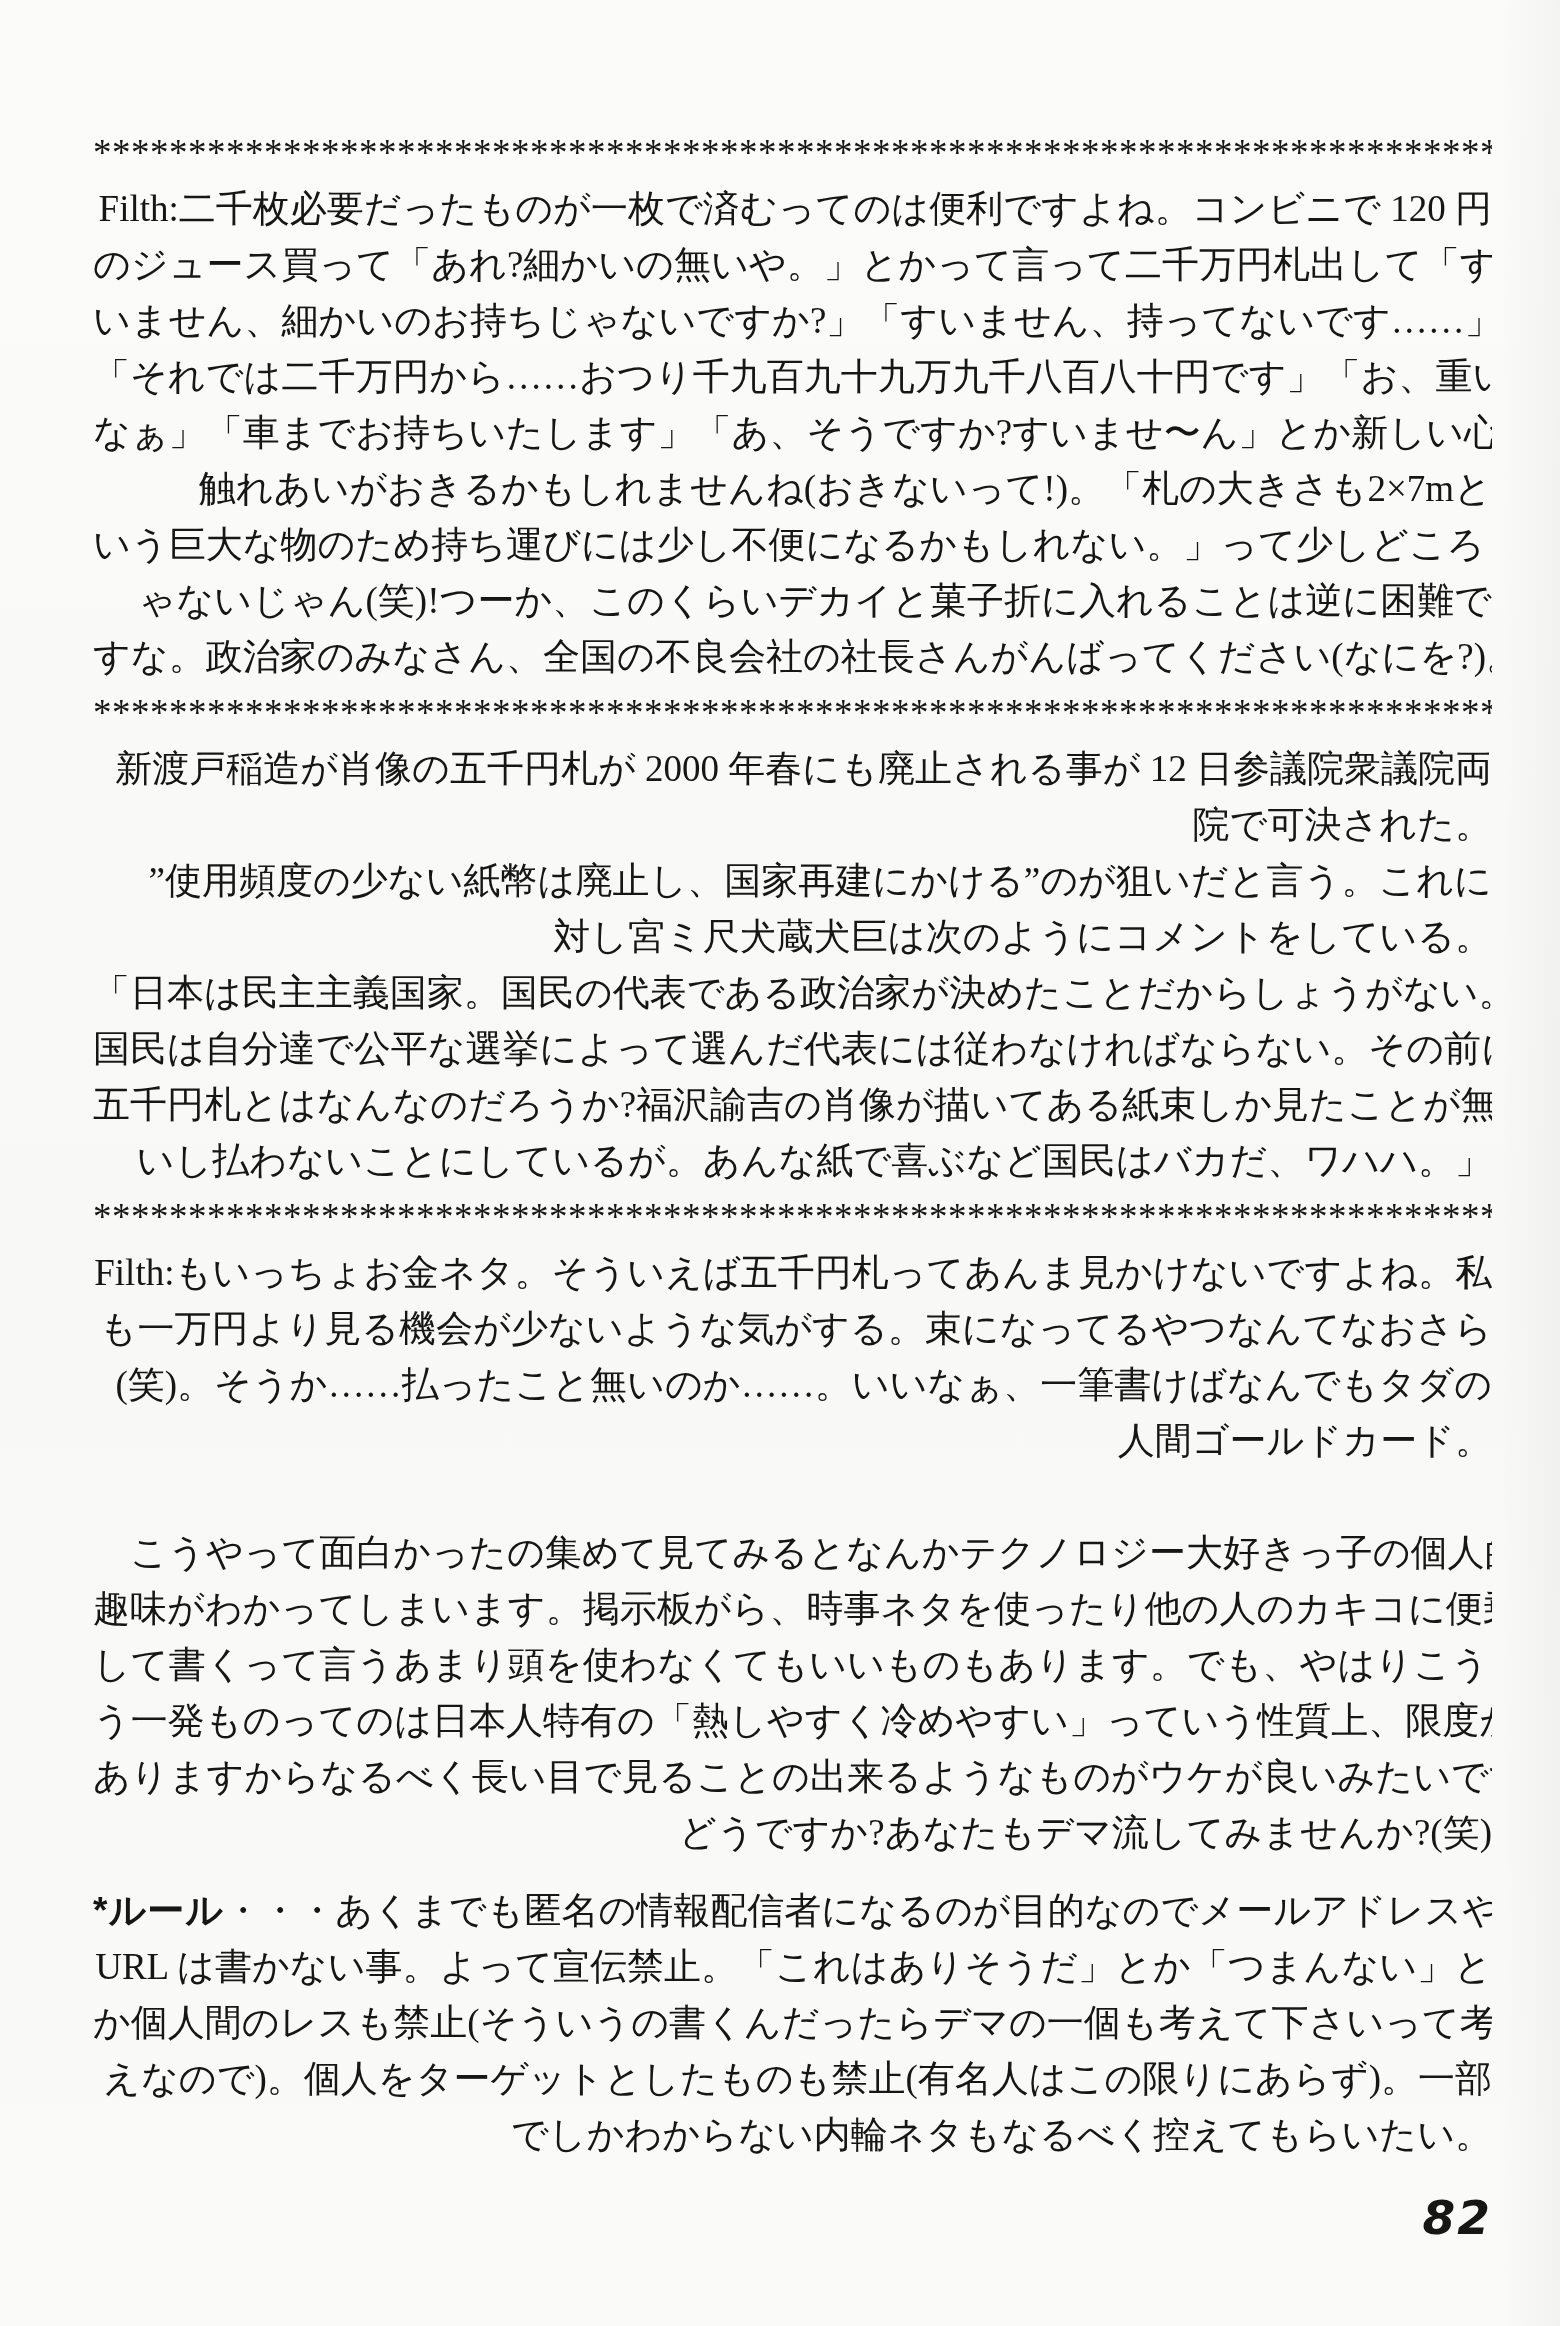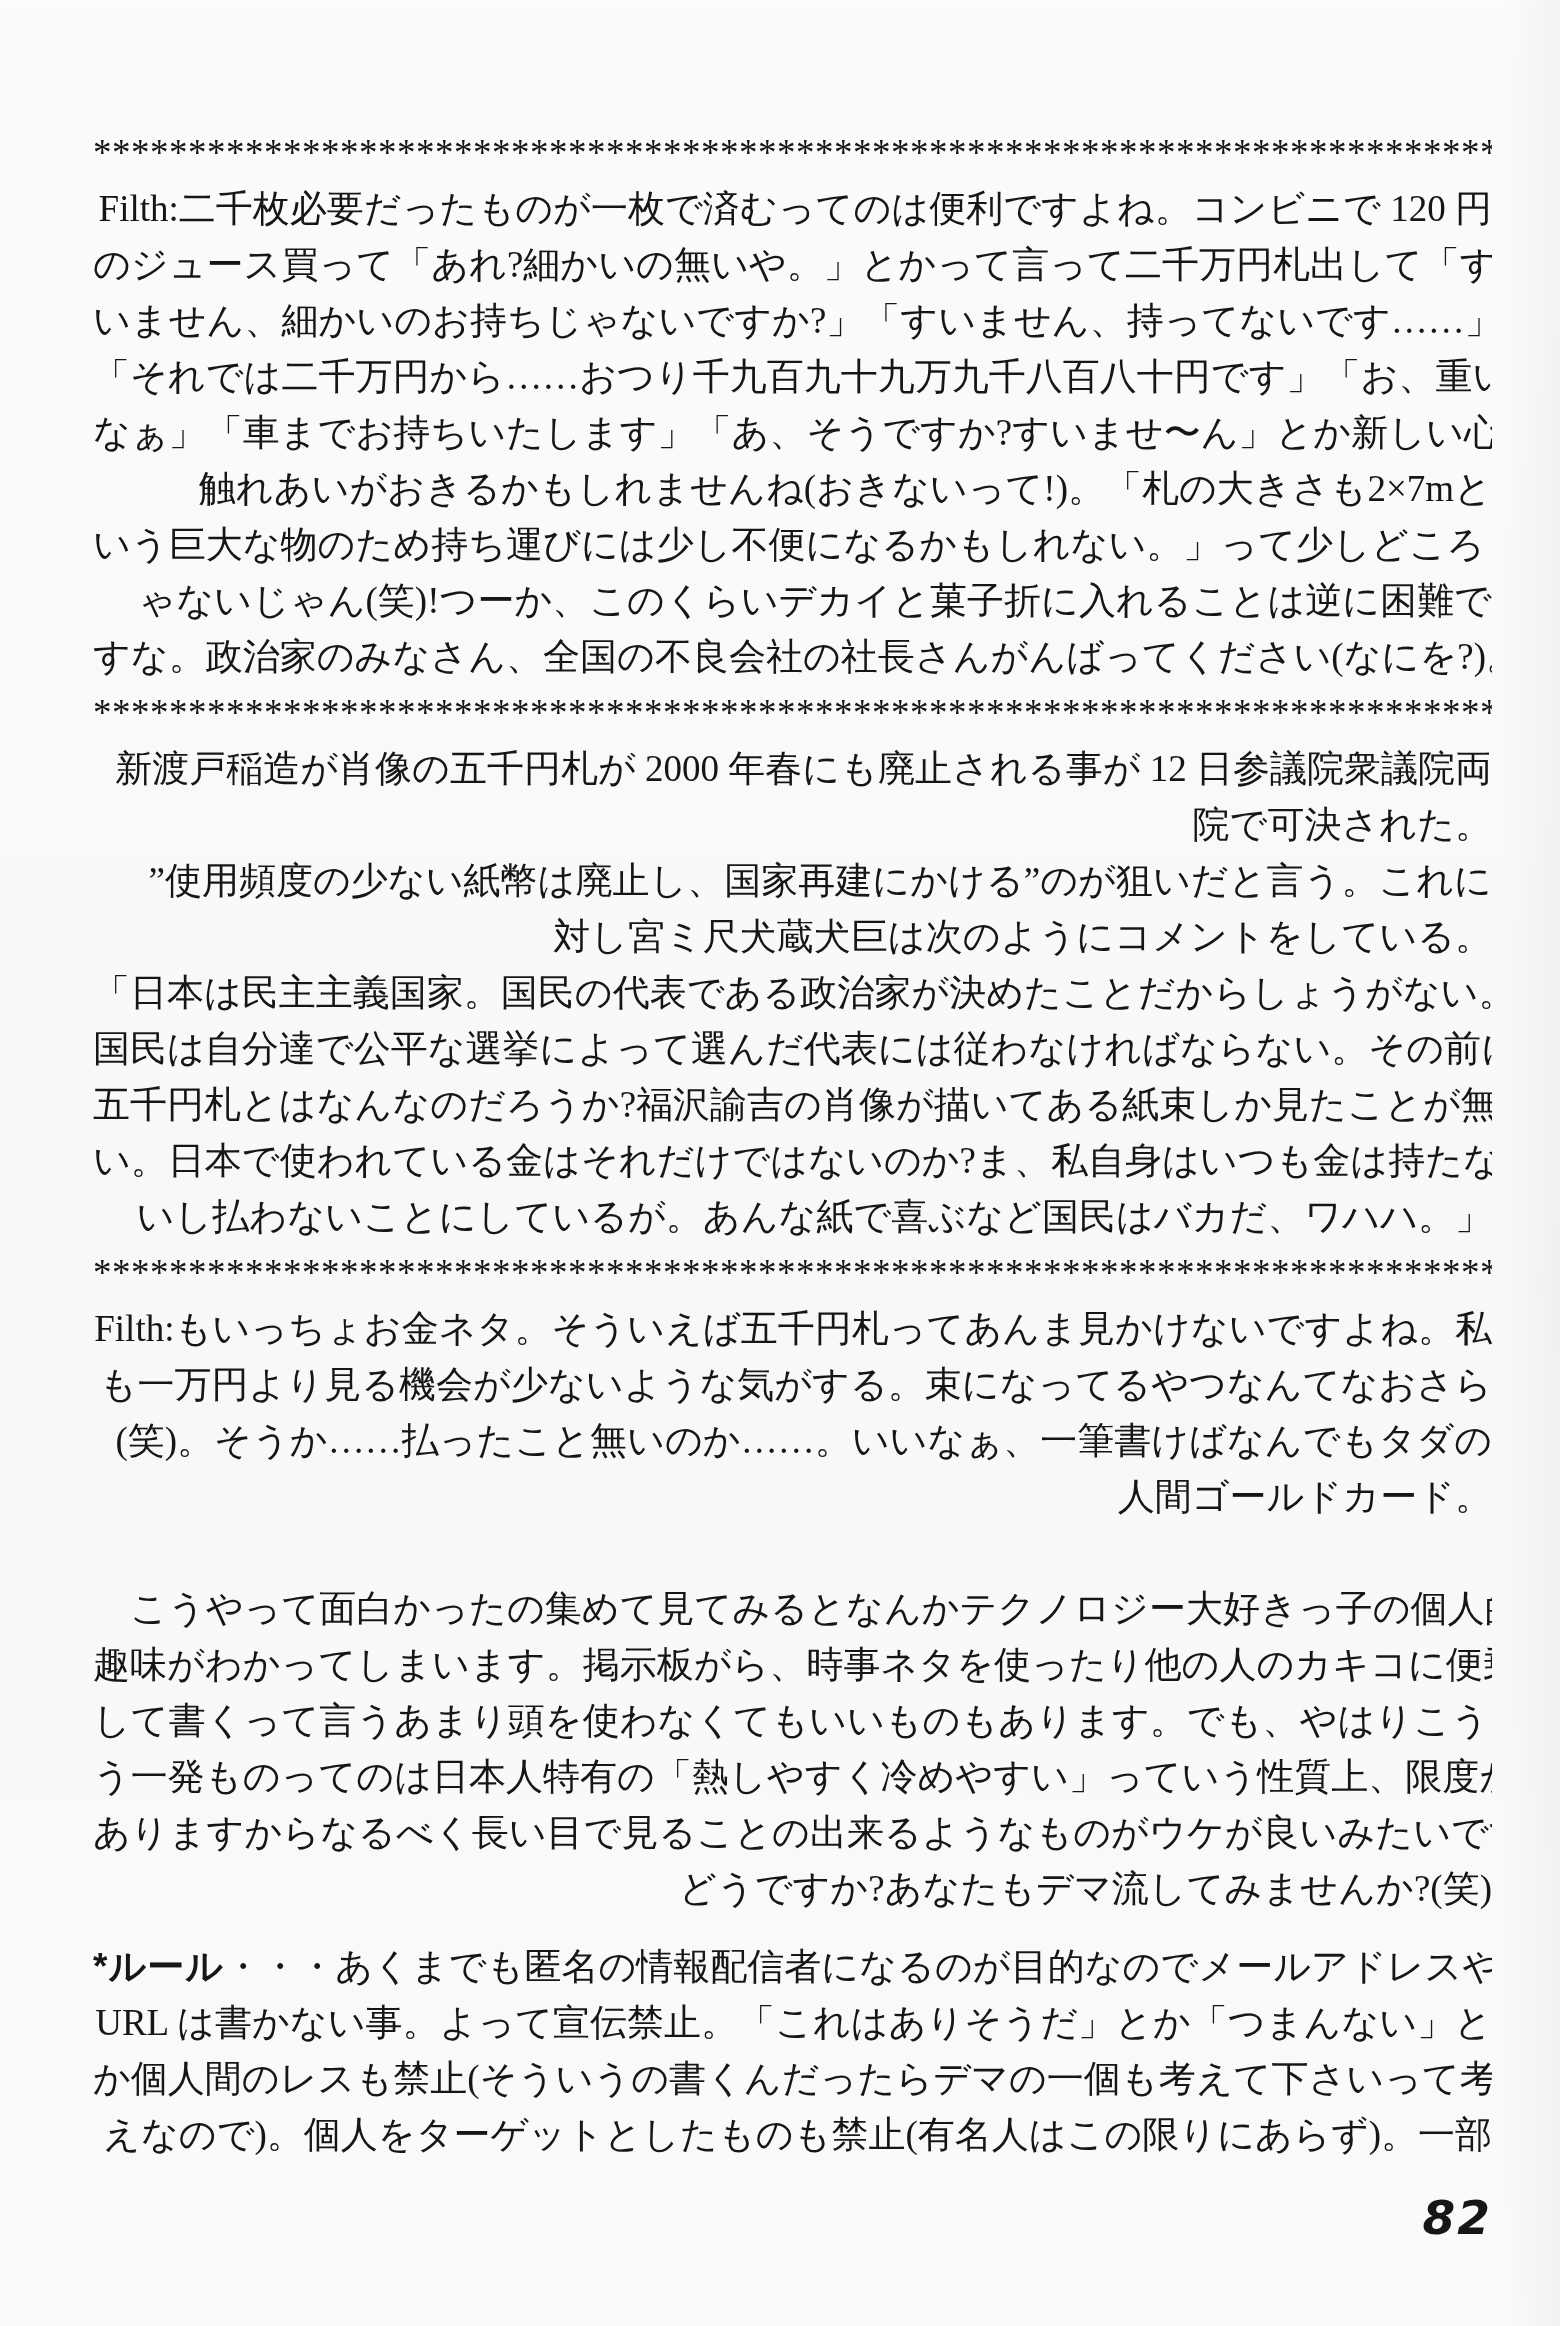--- a/index.html
+++ b/index.html
@@ -82,21 +82,20 @@
       </div>
       <div class="divider-row">**************************************************************************</div>
       <div class="paragraph">
         <div class="text-line">新渡戸稲造が肖像の五千円札が 2000 年春にも廃止される事が 12 日参議院衆議院両</div>
         <div class="text-line">院で可決された。</div>
         <div class="text-line">”使用頻度の少ない紙幣は廃止し、国家再建にかける”のが狙いだと言う。これに</div>
         <div class="text-line">対し宮ミ尺犬蔵犬巨は次のようにコメントをしている。</div>
         <div class="text-line">「日本は民主主義国家。国民の代表である政治家が決めたことだからしょうがない。</div>
         <div class="text-line">国民は自分達で公平な選挙によって選んだ代表には従わなければならない。その前に</div>
         <div class="text-line">五千円札とはなんなのだろうか?福沢諭吉の肖像が描いてある紙束しか見たことが無</div>
-        <div class="text-line">い。日本で使われている金はそれだけではないのか?ま、私自身はいつも金は持たな</div>
         <div class="text-line">いし払わないことにしているが。あんな紙で喜ぶなど国民はバカだ、ワハハ。」</div>
       </div>
       <div class="divider-row">**************************************************************************</div>
       <div class="paragraph">
         <div class="text-line">Filth:もいっちょお金ネタ。そういえば五千円札ってあんま見かけないですよね。私</div>
         <div class="text-line">も一万円より見る機会が少ないような気がする。束になってるやつなんてなおさら</div>
         <div class="text-line">(笑)。そうか……払ったこと無いのか……。いいなぁ、一筆書けばなんでもタダの</div>
         <div class="text-line">人間ゴールドカード。</div>
       </div>
       <div class="paragraph gap-one-line">
@@ -105,17 +104,18 @@
         <div class="text-line">して書くって言うあまり頭を使わなくてもいいものもあります。でも、やはりこうい</div>
         <div class="text-line">う一発ものってのは日本人特有の「熱しやすく冷めやすい」っていう性質上、限度が</div>
         <div class="text-line">ありますからなるべく長い目で見ることの出来るようなものがウケが良いみたいです。</div>
         <div class="text-line">どうですか?あなたもデマ流してみませんか?(笑)</div>
       </div>
       <div class="paragraph gap-small">
         <div class="text-line"><span class="lead-bold">*ルール</span>・・・あくまでも匿名の情報配信者になるのが目的なのでメールアドレスや</div>
         <div class="text-line">URL は書かない事。よって宣伝禁止。「これはありそうだ」とか「つまんない」と</div>
         <div class="text-line">か個人間のレスも禁止(そういうの書くんだったらデマの一個も考えて下さいって考</div>
         <div class="text-line">えなので)。個人をターゲットとしたものも禁止(有名人はこの限りにあらず)。一部</div>
+        <div class="text-line">でしかわからない内輪ネタもなるべく控えてもらいたい。</div>
       </div>
       <div class="page-number">82</div>
     </div>
 </div>
 
 
 </body></html>

